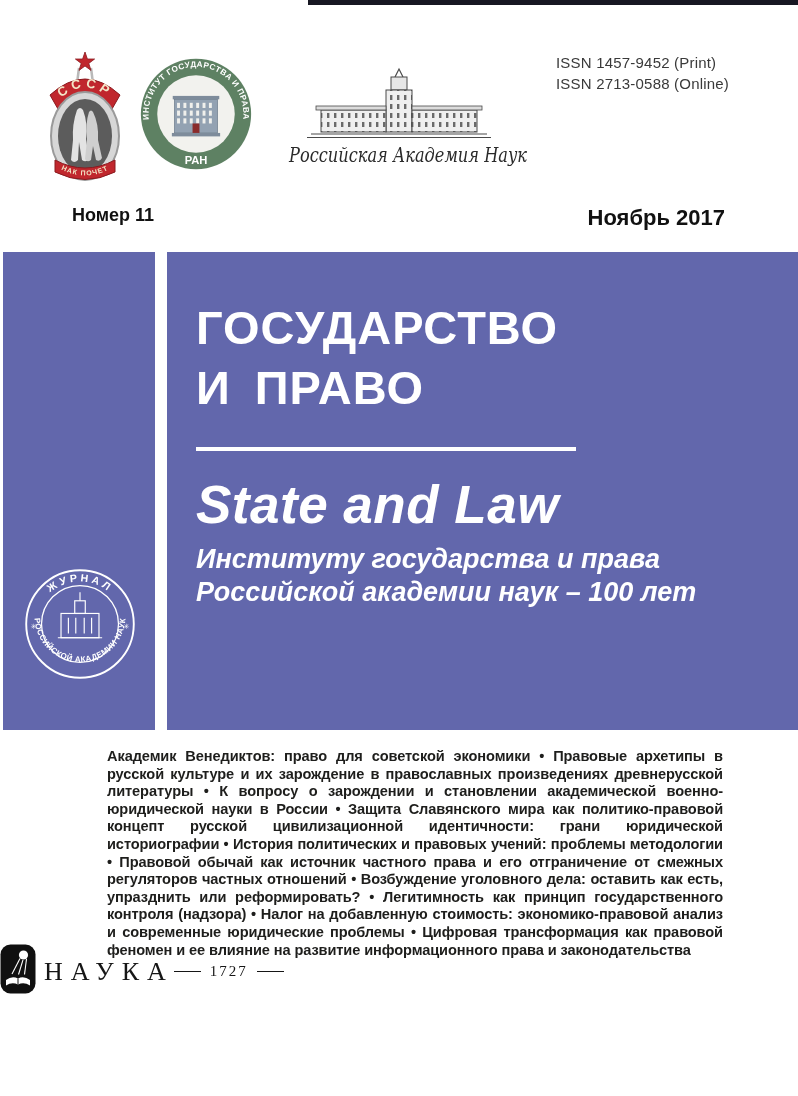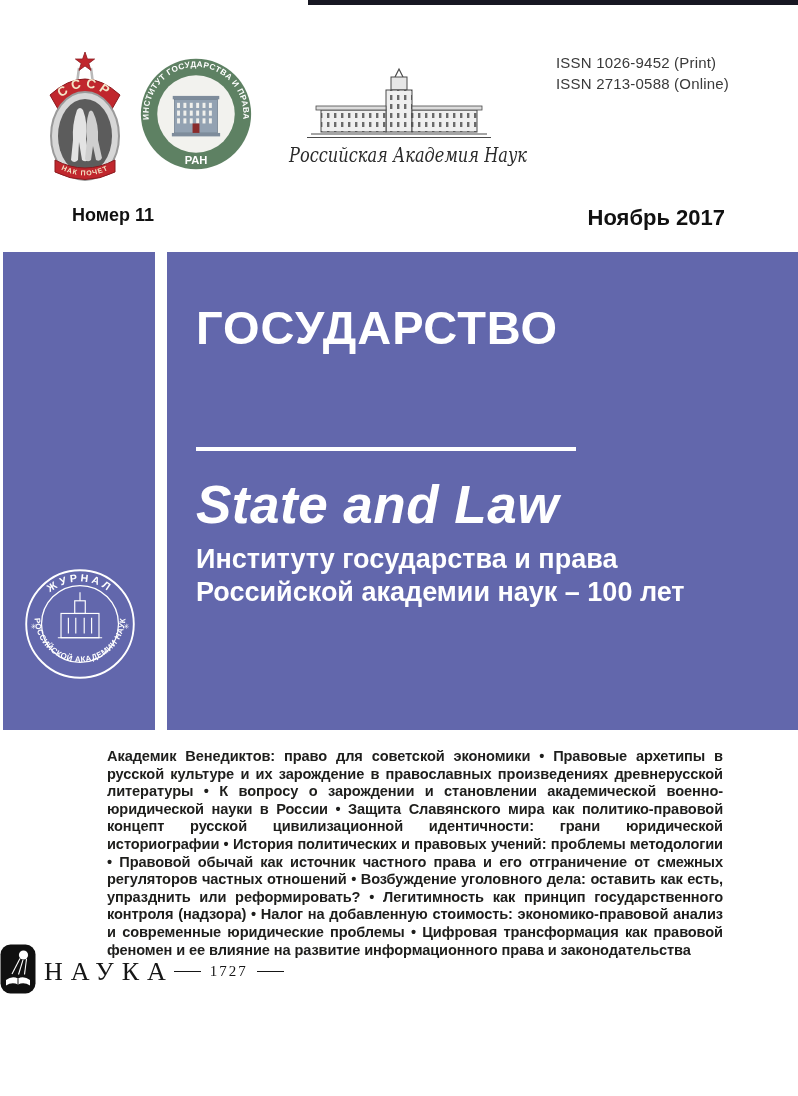--- a/index.html
+++ b/index.html
@@ -13,21 +13,21 @@
   .issue-label{left:72px;top:205px;font-size:18px;font-weight:bold;color:#111;}
   .date-label{right:73px;top:205px;font-size:22px;font-weight:bold;color:#111;}
   
   .cover-left{left:3px;top:252px;width:152px;height:478px;background:#6267ac;}
   .cover-main{left:167px;top:252px;width:631px;height:478px;background:#6267ac;}
   .emblem{left:19px;top:314px;width:116px;height:116px;}
   .title{left:196px;top:298px;font-size:47px;line-height:60px;font-weight:bold;color:#fff;letter-spacing:1px;}
   .title .l2{word-spacing:10px;}
   .rule{left:196px;top:447px;width:380px;height:4px;background:#fff;}
   .title-en{left:196px;top:474px;font-size:53px;font-weight:bold;font-style:italic;color:#fff;letter-spacing:0.5px;}
-  .subtitle{left:196px;top:543px;font-size:27px;line-height:33px;font-weight:bold;color:#fff;}
+  .subtitle{left:196px;top:543px;font-size:27px;line-height:33px;font-weight:bold;font-style:italic;color:#fff;}
   
   .contents{left:107px;top:748px;width:616px;font-size:14.6px;line-height:17.6px;
             font-weight:bold;text-align:justify;color:#1e1e1c;letter-spacing:-0.1px;}
   
   .pub{left:0;top:944px;width:798px;display:flex;align-items:center;}
   .pub-badge{width:36px;height:50px;}
   .pub-name{margin-top:6px;font-family:"Liberation Serif", serif;font-size:26px;letter-spacing:8px;
             padding-left:8px;color:#161616;font-weight:normal;}
   .pub-year{margin-top:4px;display:flex;align-items:center;gap:9px;color:#161616;}
   .pub-year .dash{width:27px;height:0;border-top:1.6px solid #161616;}
@@ -111,21 +111,21 @@
   <rect x="38" y="44" width="65" height="22" fill="url(#winp)" stroke="#4a4a4a" stroke-width="1"></rect>
   <rect x="129" y="44" width="65" height="22" fill="url(#winp)" stroke="#4a4a4a" stroke-width="1"></rect>
   <rect x="33" y="40" width="70" height="4" fill="#dcdcdc" stroke="#4a4a4a" stroke-width="0.8"></rect>
   <rect x="129" y="40" width="70" height="4" fill="#dcdcdc" stroke="#4a4a4a" stroke-width="0.8"></rect>
   <line x1="28" y1="68" x2="204" y2="68" stroke="#4a4a4a" stroke-width="1.2"></line>
   <line x1="24" y1="71.5" x2="208" y2="71.5" stroke="#4a4a4a" stroke-width="1"></line>
   <text x="125" y="96" text-anchor="middle" font-family="DejaVu Serif, serif" font-style="italic" font-size="21" fill="#2a2a2a" textLength="238" lengthAdjust="spacingAndGlyphs">Российская Академия Наук</text>
 </svg>
 
 <div class="abs issn">
-  <div>ISSN 1026-9452 (Print)</div>
+  <div>ISSN 1457-9452 (Print)</div>
   <div>ISSN 2713-0588 (Online)</div>
 </div>
 
 <div class="abs issue-label">Номер 11</div>
 <div class="abs date-label">Ноябрь 2017</div>
 
 <div class="abs cover-left">
   <svg class="abs emblem" viewBox="0 0 110 110">
     <circle cx="55" cy="55" r="51" fill="none" stroke="#ffffff" stroke-width="1.8"></circle>
     <circle cx="55" cy="55" r="36.5" fill="none" stroke="#ffffff" stroke-width="1.2"></circle>
@@ -151,20 +151,21 @@
       <line x1="66" y1="49" x2="66" y2="64"></line>
       <line x1="34" y1="68" x2="76" y2="68"></line>
     </g>
   </svg>
 </div>
 
 <div class="abs cover-main"></div>
 
 <div class="abs title">
   <div>ГОСУДАРСТВО</div>
+  <div class="l2">И ПРАВО</div>
 </div>
 <div class="abs rule"></div>
 <div class="abs title-en">State and Law</div>
 <div class="abs subtitle">
   <div>Институту государства и права</div>
   <div>Российской академии наук – 100 лет</div>
 </div>
 
 <div class="abs contents">Академик Венедиктов: право для советской экономики • Правовые архетипы в русской культуре и их зарождение в православных произведениях древнерусской литературы • К вопросу о зарождении и становлении академической военно-юридической науки в России • Защита Славянского мира как политико-правовой концепт русской цивилизационной идентичности: грани юридической историографии • История политических и правовых учений: проблемы методологии • Правовой обычай как источник частного права и его отграничение от смежных регуляторов частных отношений • Возбуждение уголовного дела: оставить как есть, упразднить или реформировать? • Легитимность как принцип государственного контроля (надзора) • Налог на добавленную стоимость: экономико-правовой анализ и современные юридические проблемы • Цифровая трансформация как правовой феномен и ее влияние на развитие информационного права и законодательства</div>
 

